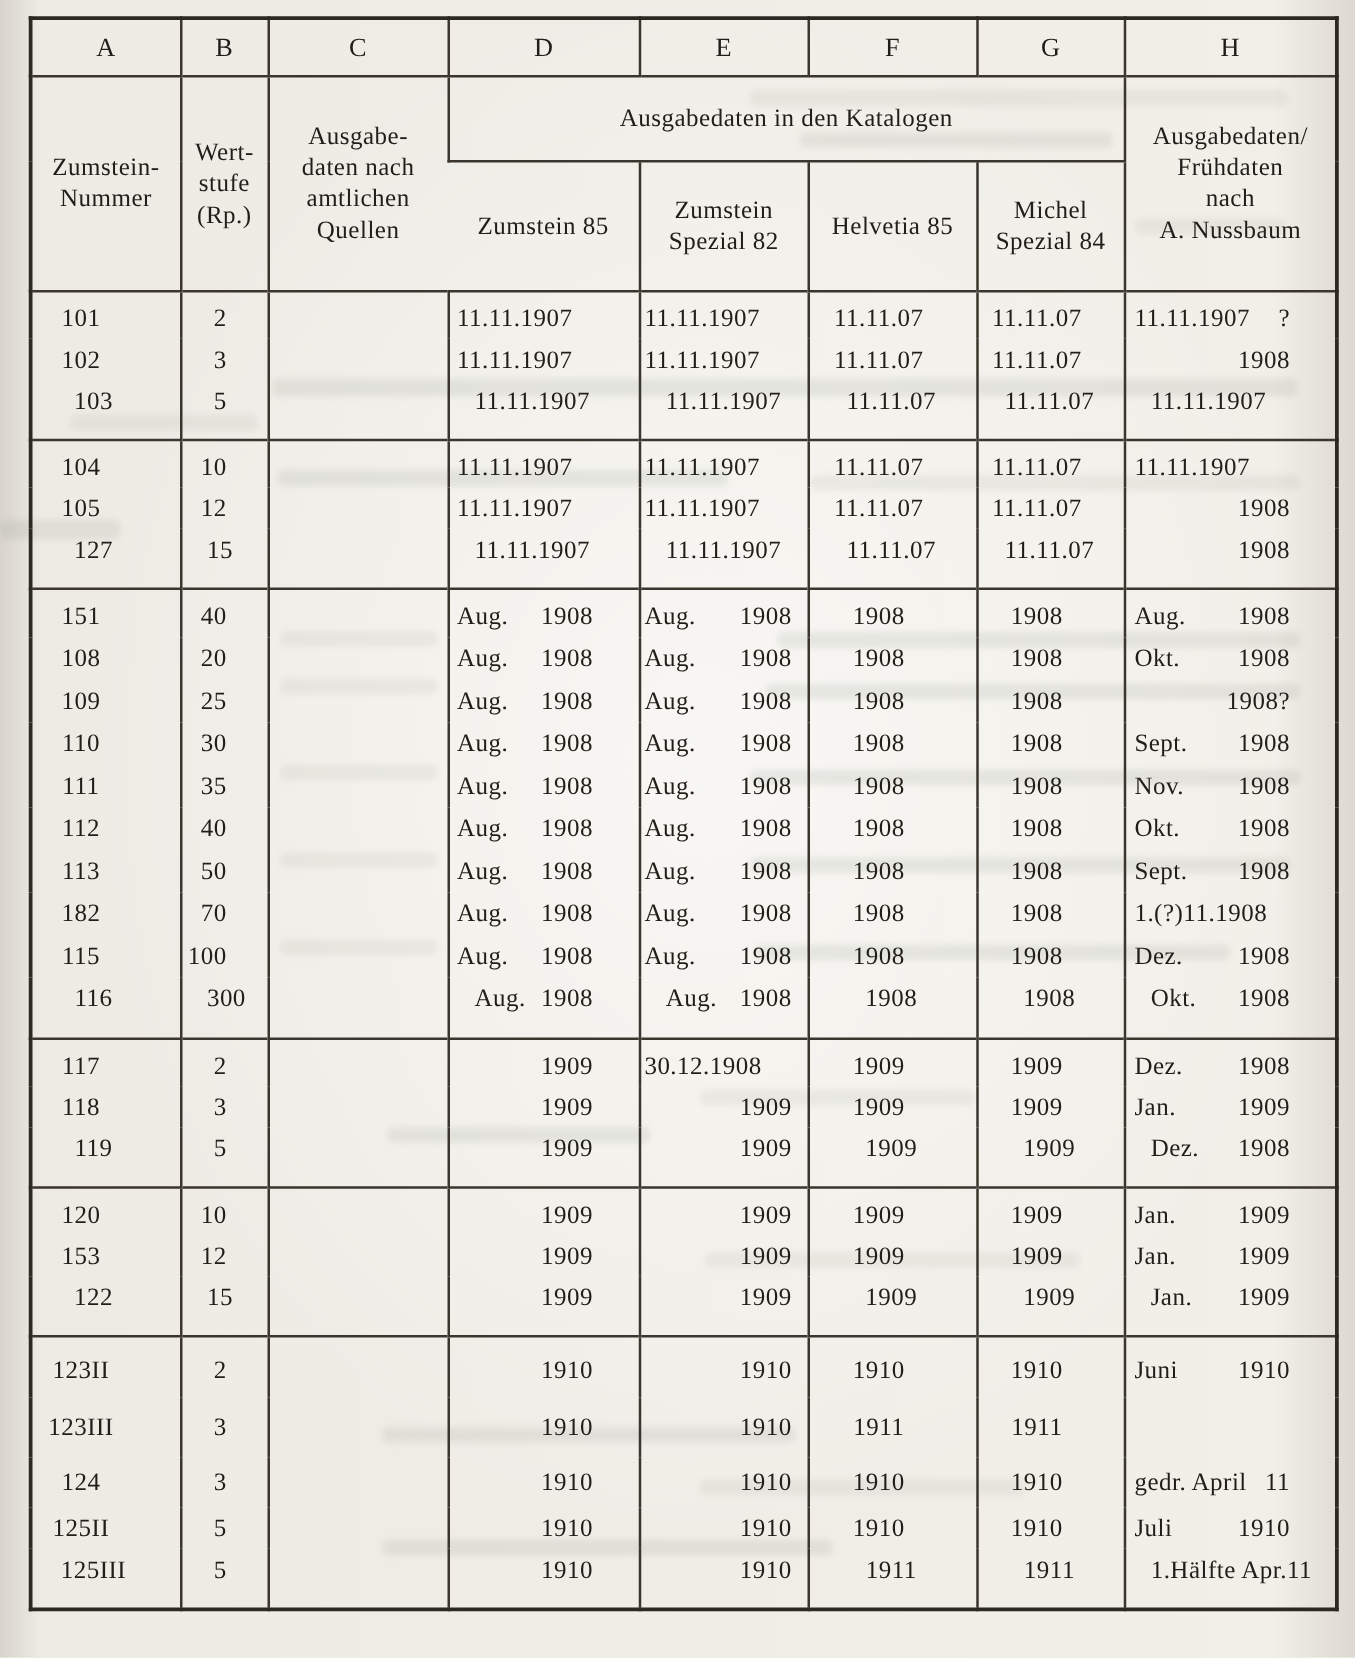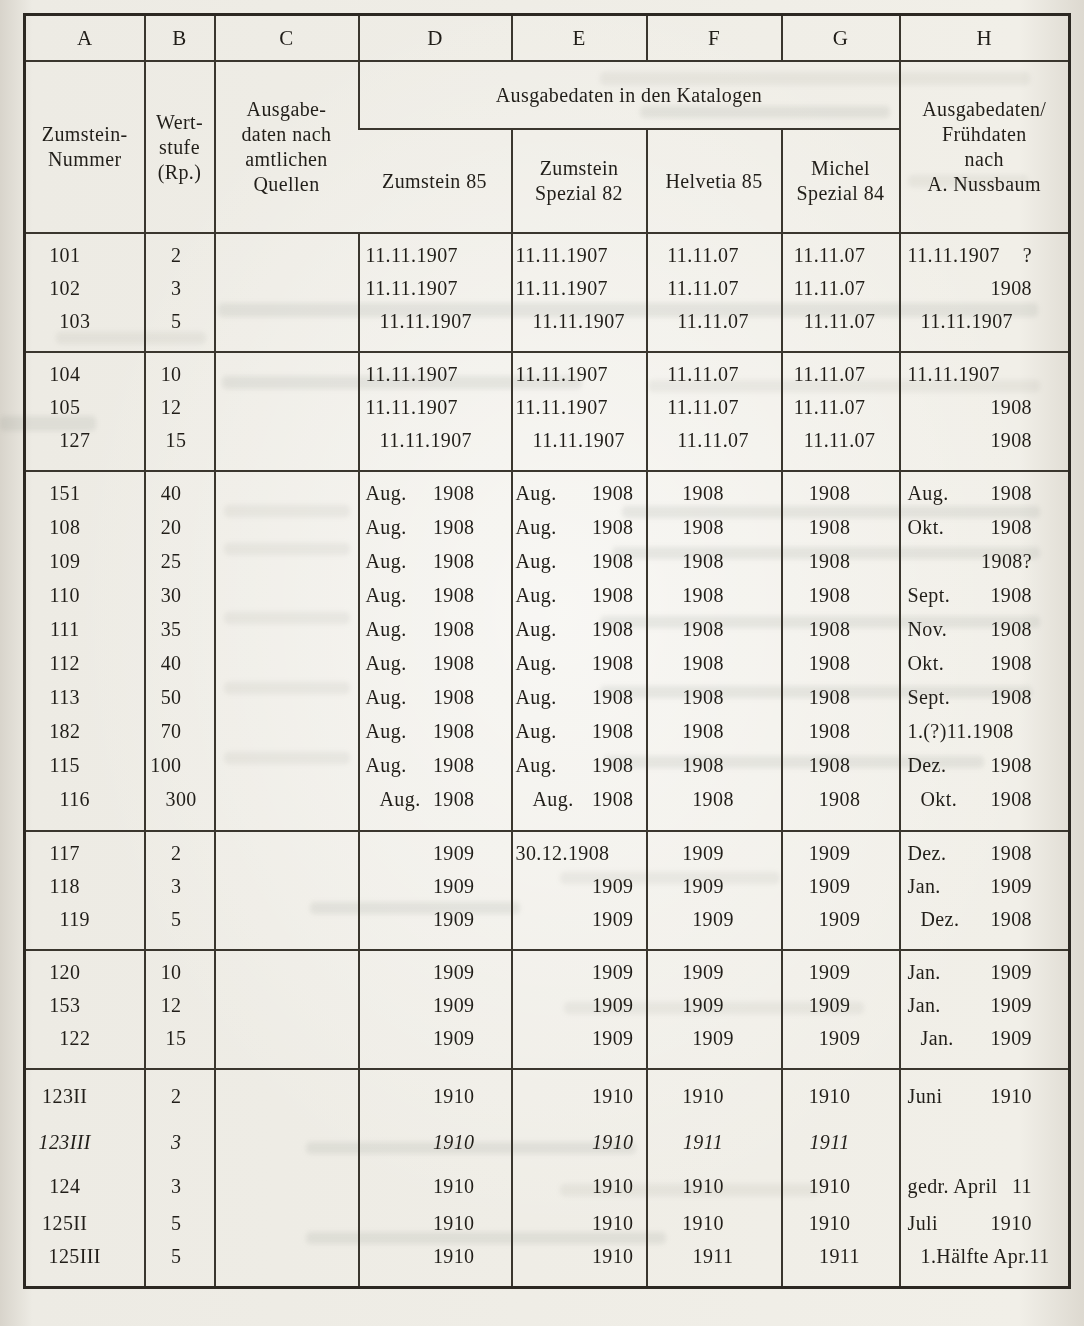--- a/index.html
+++ b/index.html
@@ -42,21 +42,21 @@
   th.span-cat{height:66px;border-bottom:2px solid #3a362e;font-family:Liberation Serif, serif;}
   tr.subhead th{height:102px;}
   th.rowspan-cell{height:168px;}
 
   tbody{border-top:2px solid #3a362e;}
   tbody td{height:33px;line-height:24px;}
   tbody.b2 td{height:34px;}
   tbody tr:first-child td{padding-top:4px;}
   tbody tr:last-child td{padding-bottom:14px;padding-left:20px;}
   tbody.b5 tr:nth-child(1) td{height:44px;}
-  tbody.b5 tr:nth-child(2) td{height:48px;font-style:italic;}
+  tbody.b5 tr:nth-child(2) td{height:48px;}
   tbody.b5 tr:nth-child(3) td{height:40px;margin-left:48px;}
   tbody.b5 tr:nth-child(4) td{height:33px;font-family:Liberation Serif, serif;}
   tbody.b5 tr:nth-child(5) td{height:33px;}
 
   td.col-a{text-align:center;padding-right:40px;}
   td.col-b{text-align:right;padding-right:32px;}
   td.col-d{padding-left:6px;padding-right:36px;}
   td.col-e{padding-left:3px;padding-right:12px;}
   td.col-f{text-align:center;padding-right:22px;}
   td.col-g{text-align:center;padding-right:22px;}

